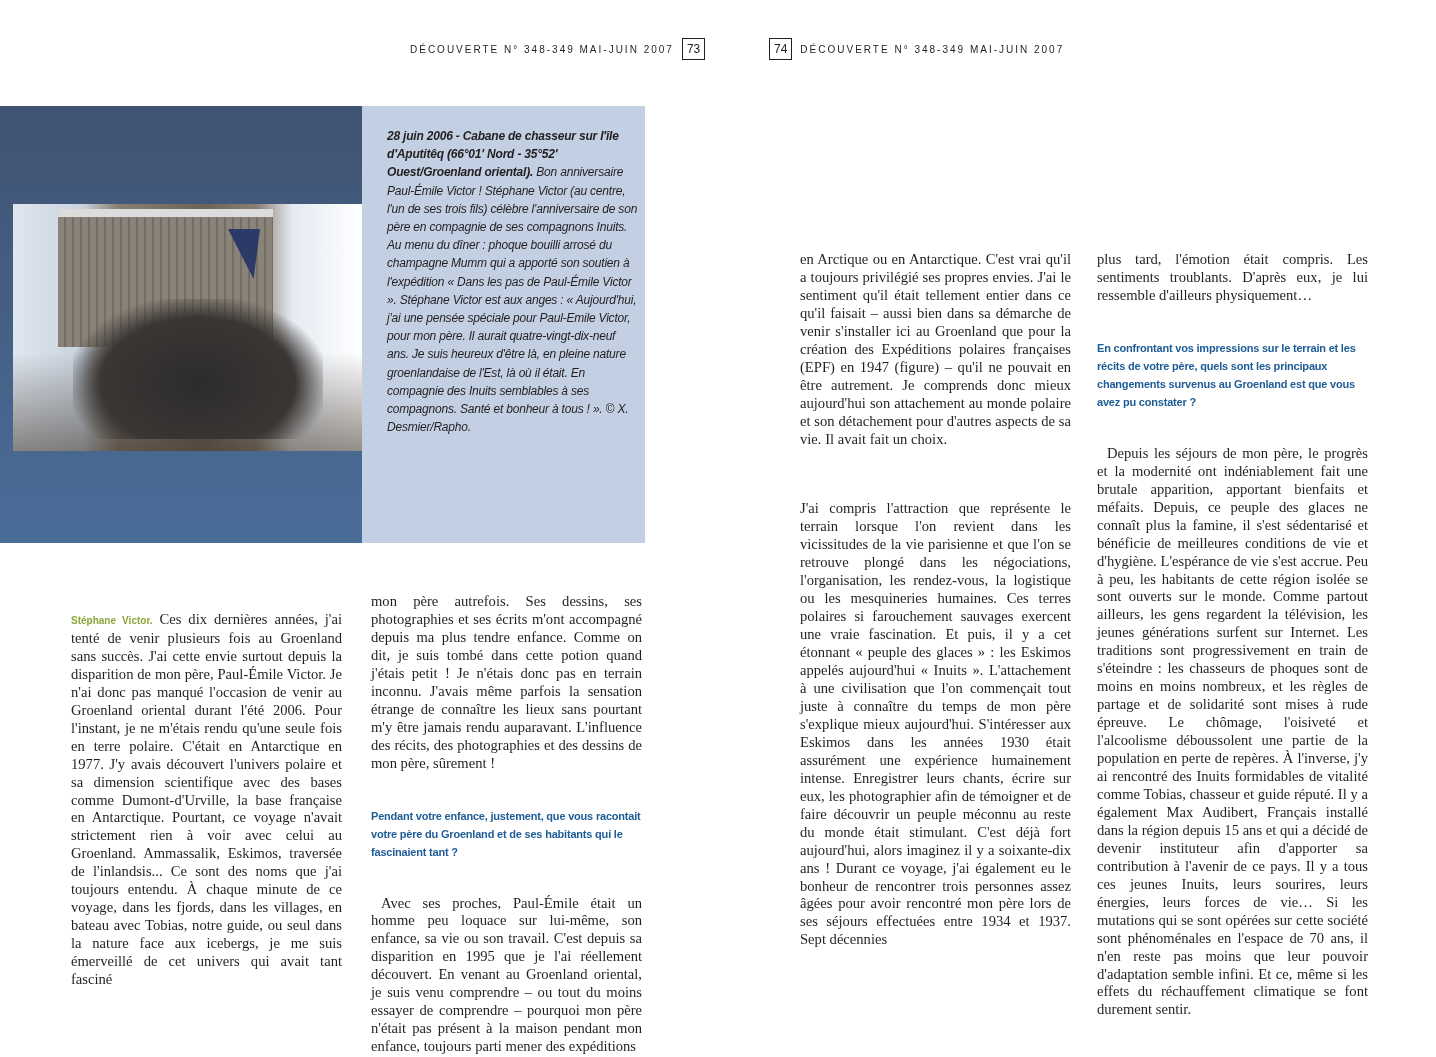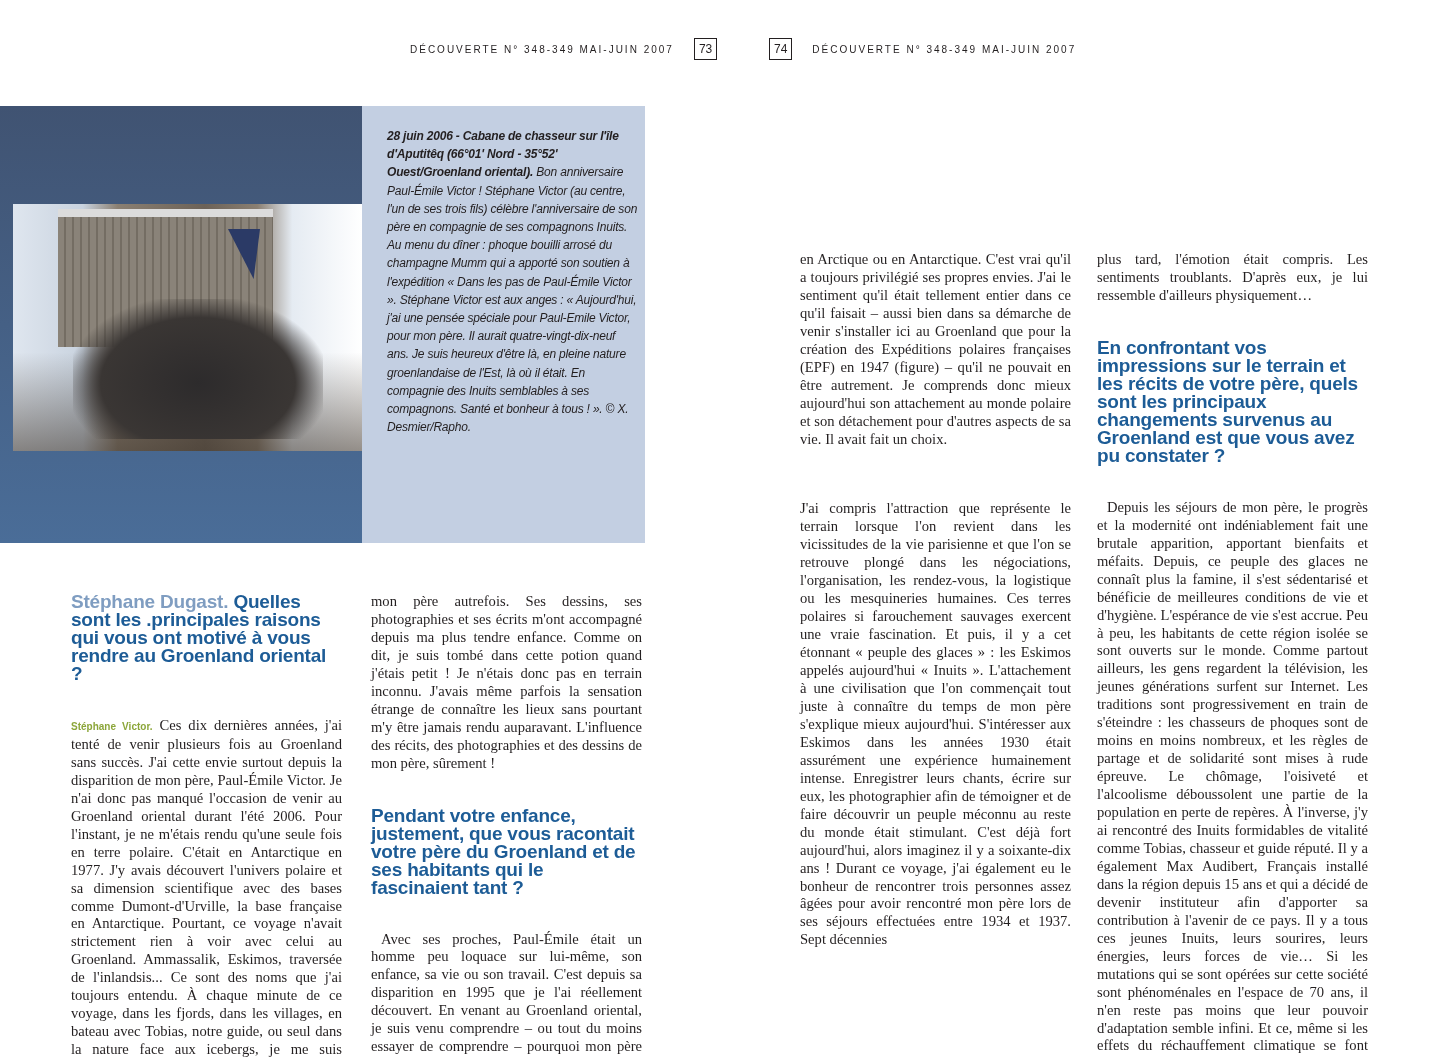--- a/index.html
+++ b/index.html
@@ -1,36 +1,36 @@
 <!DOCTYPE html>
 <html><head>
 <meta charset="utf-8">
 <style>
   html, body { margin:0; padding:0; background:#ffffff; }
   body { width:1436px; height:1057px; position:relative; overflow:hidden; font-family:"Liberation Serif", serif; color:#231f20; }
   .header { position:absolute; top:38px; font-family:"Liberation Sans", sans-serif; font-size:10px; letter-spacing:2px; color:#231f20; display:flex; align-items:center; }
-  .header .pg { border:1px solid #231f20; font-size:12px; letter-spacing:0; padding:3px 4px; margin:0 20px;text-align:center; }
+  .header .pg { border:1px solid #231f20; font-size:12px; letter-spacing:0; padding:3px 4px; margin:0 8px;text-align:center; }
   #hdr-left { left:410px; }
   #hdr-right { left:769px; }
   #hdr-right .pg { margin-left:0; }
   .photo-panel { position:absolute; left:0; top:106px; width:362px; height:437px; background:linear-gradient(#405372,#4a6d98); }
   .photo { position:absolute; left:13px; top:98px; width:349px; height:247px;
     background:
       linear-gradient(180deg, rgba(0,0,0,0) 0%, rgba(0,0,0,0) 60%, rgba(60,50,40,0.55) 100%),
       linear-gradient(90deg, #dfe6ef 0%, #c9d3df 20%, #8a7f72 30%, #6c6258 55%, #8a7f72 70%, #e5ebf2 80%, #ffffff 100%);
   }
   .hut { position:absolute; left:45px; top:5px; width:215px; height:130px; background:repeating-linear-gradient(90deg,#8a8379 0 6px,#746d63 6px 8px); border-top:8px solid #dcdcdc; }
   .flag { position:absolute; left:215px; top:25px; width:32px; height:50px; background:#2b3a66; clip-path:polygon(0 0,100% 0,80% 100%); }
   .people { position:absolute; left:60px; top:95px; width:250px; height:140px; background:radial-gradient(ellipse at 50% 60%, #2d2b2c 0%, #3a3634 55%, rgba(60,55,50,0) 75%); }
   .caption-panel { position:absolute; left:362px; top:106px; width:283px; height:437px; background:#c3cfe2; }
   .caption { position:absolute; left:25px; top:21px; width:252px; font-family:"Liberation Sans", sans-serif; font-style:italic; font-size:12px; line-height:18.2px; color:#231f20; letter-spacing:-0.2px; }
   .caption b { font-weight:bold; }
   .col { position:absolute; width:287px; font-size:14.6px; line-height:17.95px; text-align:justify; }
   .col p { margin:8px; }
-  .q { font-family:"Liberation Sans", sans-serif; font-weight:bold; color:#1d5c96; font-size:19px; line-height:18px; text-align:left; letter-spacing:-0.2px; margin:0; }
+  .q { font-family:"Liberation Sans", sans-serif; font-weight:bold; color:#1d5c96; font-size:11px; line-height:18px; text-align:left; letter-spacing:-0.2px; margin:0; }
   .q .who { color:#7f9dc1; }
   .ans-name { font-family:"Liberation Sans", sans-serif; font-weight:bold; color:#8ca63a; font-size:10px; }
   .indent { text-indent:10px; }
   #col1 { left:63px; top:585px; }
   #col2 { left:363px; top:585px; }
   #col3 { left:792px; top:243px; }
   #col4 { left:1089px; top:243px; }
   .gap { height:18px; }
 </style>
 </head>
@@ -54,24 +54,20 @@
 </div>
 
 <div class="caption-panel">
   <div class="caption">
     <b>28 juin 2006 - Cabane de chasseur sur l'île d'Aputitêq (66°01' Nord - 35°52' Ouest/Groenland oriental).</b>
     <span>Bon anniversaire Paul-Émile Victor ! Stéphane Victor (au centre, l'un de ses trois fils) célèbre l'anniversaire de son père en compagnie de ses compagnons Inuits. Au menu du dîner : phoque bouilli arrosé du champagne Mumm qui a apporté son soutien à l'expédition « Dans les pas de Paul-Émile Victor ». Stéphane Victor est aux anges : « Aujourd'hui, j'ai une pensée spéciale pour Paul-Emile Victor, pour mon père. Il aurait quatre-vingt-dix-neuf ans. Je suis heureux d'être là, en pleine nature groenlandaise de l'Est, là où il était. En compagnie des Inuits semblables à ses compagnons. Santé et bonheur à tous ! ». © X. Desmier/Rapho.</span>
   </div>
 </div>
 
 <div class="col" id="col1">
-  <p class="q">
-    <span class="who">Stéphane Dugast.</span>
-    <span>Quelles sont les .principales raisons qui vous ont motivé à vous rendre au Groenland oriental ?</span>
-  </p>
   <div class="gap"></div>
   <p>
     <span class="ans-name">Stéphane Victor.</span>
     <span>Ces dix dernières années, j'ai tenté de venir plusieurs fois au Groenland sans succès. J'ai cette envie surtout depuis la disparition de mon père, Paul-Émile Victor. Je n'ai donc pas manqué l'occasion de venir au Groenland oriental durant l'été 2006. Pour l'instant, je ne m'étais rendu qu'une seule fois en terre polaire. C'était en Antarctique en 1977. J'y avais découvert l'univers polaire et sa dimension scientifique avec des bases comme Dumont-d'Urville, la base française en Antarctique. Pourtant, ce voyage n'avait strictement rien à voir avec celui au Groenland. Ammassalik, Eskimos, traversée de l'inlandsis... Ce sont des noms que j'ai toujours entendu. À chaque minute de ce voyage, dans les fjords, dans les villages, en bateau avec Tobias, notre guide, ou seul dans la nature face aux icebergs, je me suis émerveillé de cet univers qui avait tant fasciné</span>
   </p>
 </div>
 
 <div class="col" id="col2">
   <p>mon père autrefois. Ses dessins, ses photographies et ses écrits m'ont accompagné depuis ma plus tendre enfance. Comme on dit, je suis tombé dans cette potion quand j'étais petit ! Je n'étais donc pas en terrain inconnu. J'avais même parfois la sensation étrange de connaître les lieux sans pourtant m'y être jamais rendu auparavant. L'influence des récits, des photographies et des dessins de mon père, sûrement !</p>
   <div class="gap"></div>

